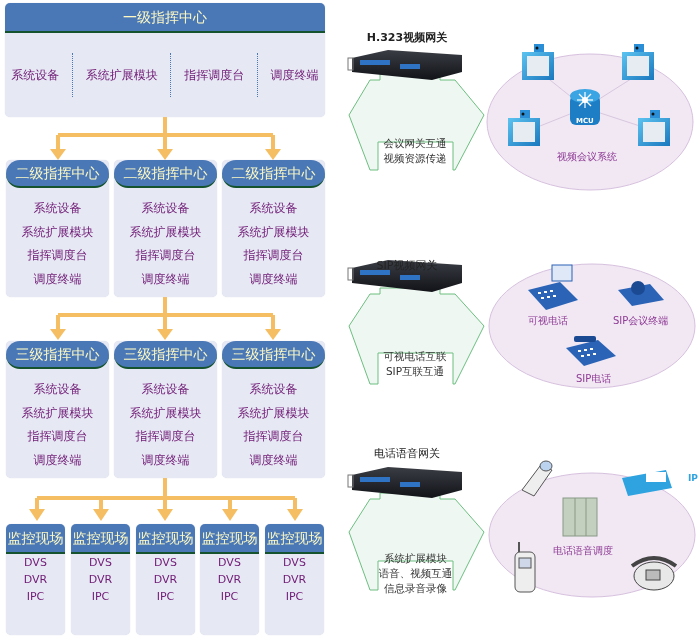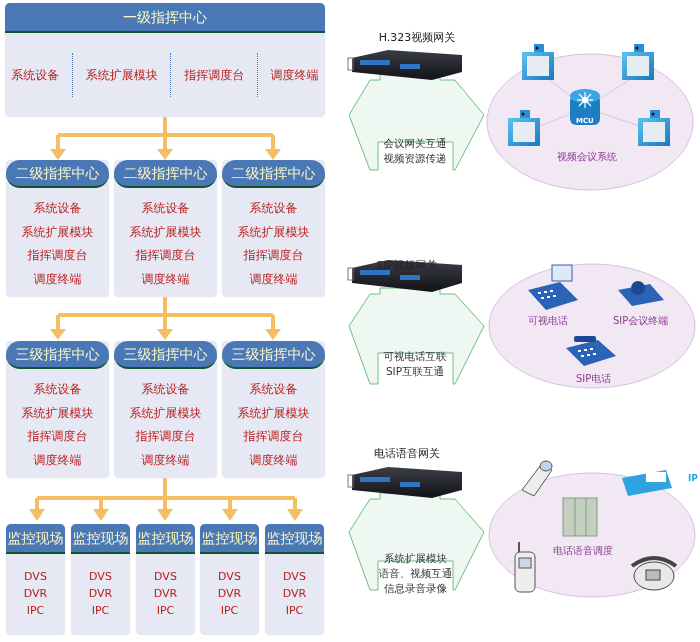--- a/index.html
+++ b/index.html
@@ -3,30 +3,30 @@
 <meta charset="utf-8">
 <style>
   html, body { margin:0; padding:0; background:#ffffff; }
   body { width:700px; height:642px; position:relative; overflow:hidden;
          font-family:"DejaVu Sans", sans-serif; color:#333; }
   .abs { position:absolute; }
   .box { position:absolute; background:#e6e9f4; border-radius:5px; overflow:hidden;
          box-shadow:0 0 1px #c9cde0; }
   .box .hdr { background:#4a78b6; color:#fef9c3; text-align:center; font-size:14px;
               border-bottom:2px solid #14532d; }
-  .box .body { text-align:center; font-size:12px; color:#b91c1c; }
+  .box .body { text-align:center; font-size:12px; color:#701a75; }
   .lvl1 { left:5px; top:3px; width:320px; height:114px; }
   .lvl1 .hdr { height:28px; line-height:28px; }
   .lvl1 .body { display:flex; align-items:center; justify-content:space-around; height:84px; }
   .lvl1 .sep { width:0; height:44px; border-left:1px dotted #4a78b6; }
   .mid .hdr { height:26px; line-height:26px;border-radius:14px; }
   .mid .body div { height:23.5px; line-height:23.5px; }
   .mid .body { padding-top:9px; }
   .leaf .hdr { height:28px; line-height:28px; }
-  .leaf .body { padding-top:14px; }
+  .leaf .body { }
   .leaf .body div { height:17px; line-height:17px; font-size:11px; }
   svg.conn { position:absolute; left:0; top:0; pointer-events:none; }
   .gw-label { position:absolute; font-size:11px; color:#222; text-align:center; white-space:nowrap; }
   .gw-text { position:absolute; font-size:10.5px; color:#333; text-align:center; line-height:15px;margin-top:39px; }
   .purple { color:#8e3a93; font-size:10px; position:absolute; white-space:nowrap; }
 </style>
 </head>
 <body>
 
 <svg class="conn" width="700" height="642">
@@ -313,21 +313,21 @@
     <rect x="519" y="558" width="12" height="10" fill="#cfd8e8" stroke="#555"></rect>
     <line x1="519" y1="542" x2="519" y2="552" stroke="#555" stroke-width="2"></line>
   </g>
   <g>
     <ellipse cx="654" cy="576" rx="20" ry="14" fill="#e8e8e8" stroke="#444"></ellipse>
     <path d="M632,566 Q654,550 676,566" fill="none" stroke="#444" stroke-width="4"></path>
     <rect x="646" y="570" width="14" height="10" fill="#bbb" stroke="#444"></rect>
   </g>
 </svg>
 
-<div class="gw-label" style="left:362px;top:30px;width:110px;">H.323视频网关</div>
+<div class="gw-label" style="left:352px;top:30px;width:110px;font-weight:bold;">H.323视频网关</div>
 <div class="gw-text" style="left:375px;top:97px;width:80px;">
   <div>会议网关互通</div>
   <div>视频资源传递</div>
 </div>
 <div class="gw-label" style="left:352px;top:242px;width:110px;margin-top:16px;">SIP视频网关</div>
 <div class="gw-text" style="left:375px;top:310px;width:80px;">
   <div>可视电话互联</div>
   <div>SIP互联互通</div>
 </div>
 <div class="gw-label" style="left:352px;top:446px;width:110px;">电话语音网关</div>

